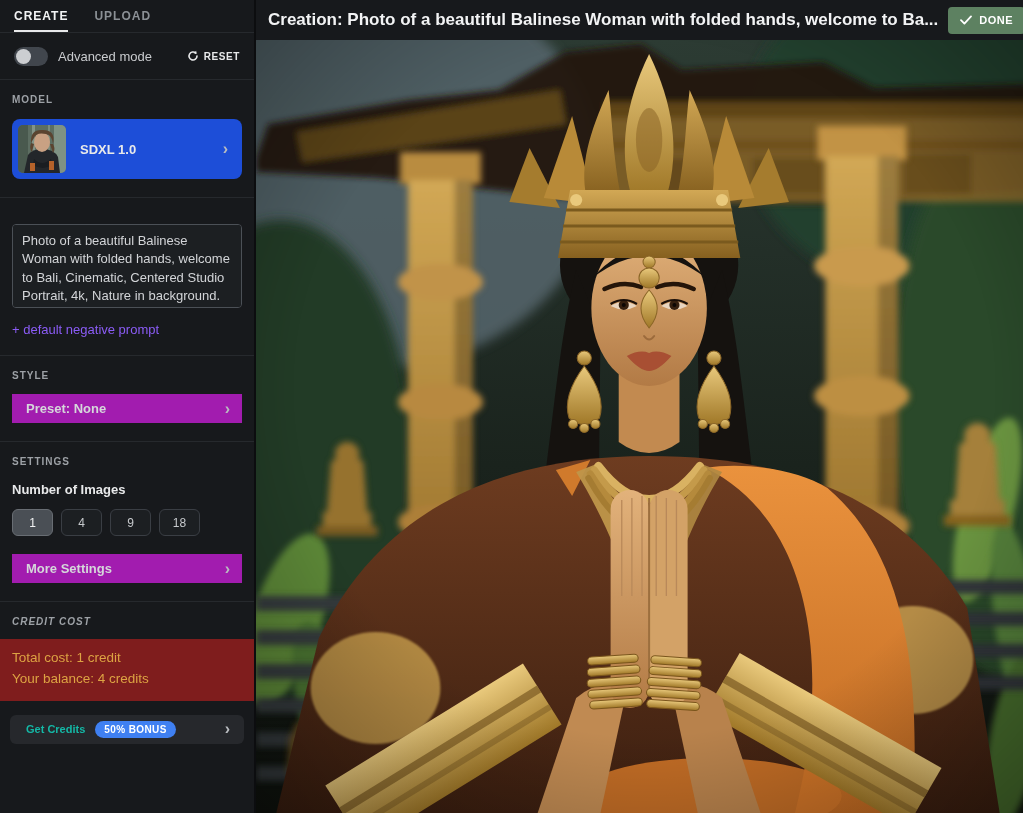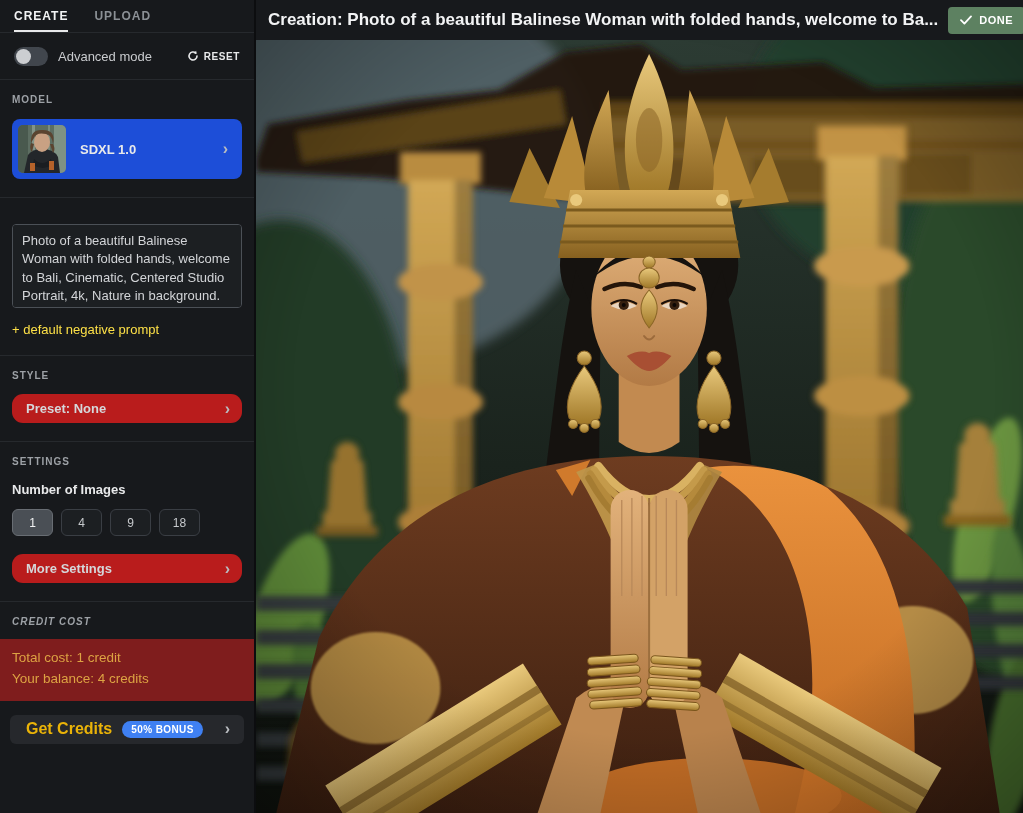--- a/index.html
+++ b/index.html
@@ -34,38 +34,38 @@
   .model-thumb { width:48px; height:48px; border-radius:5px; overflow:hidden; flex:none; }
   .model-name { font-size:13px; font-weight:bold; color:#e8e9ea; flex:1; }
   .chev { color:#b9bcc0; font-size:16px; line-height:1; padding-right:8px; font-weight:bold; }
   .prompt-head { display:flex; align-items:center; gap:7px; }
   .help-dot { width:15px; height:15px; border-radius:50%; background:#595e64; color:#1a1c1f;
     font-size:10px; font-weight:bold; display:flex; align-items:center; justify-content:center; }
   .shuffle { margin-left:auto; cursor:pointer; display:flex; }
   .prompt-box { margin-top:12px; width:100%; height:84px; background:#1c1f22;
     border:1px solid #4b5056; border-radius:4px; color:#d3d5d8; font-size:13px;
     line-height:1.42; padding:7px 9px; resize:none; font-family:inherit; outline:none; }
-  .neg-link { margin-top:10px; font-size:13px; color:#fde047; cursor:pointer; }
-  .row-btn { margin-top:13px; background:#b91c1c; border-radius:11px; height:29px;
+  .neg-link { margin-top:10px; font-size:13px; color:#8b5cf6; cursor:pointer; }
+  .row-btn { margin-top:13px; background:#a21caf; border-radius:0; height:29px;
     display:flex; align-items:center; padding:0 4px 0 14px; cursor:pointer; }
   .row-btn .lbl { font-size:13px; font-weight:bold; color:#d5d7da; flex:1; }
   .num-label { font-size:13px; font-weight:bold; color:#e8e9ea; margin-top:15px; }
   .num-row { display:flex; gap:8px; margin-top:12px; }
   .num-btn { width:41px; height:27px; border-radius:6px; border:1px solid #3a3e44;
     background:#1c1f22; color:#c6c9cc; font-size:12px; display:flex; align-items:center;
     justify-content:center; cursor:pointer; }
   .num-btn.selected { background:#4a4f55; border-color:#686d73; color:#f0f1f2; }
   .more-btn { margin-top:18px; }
   .credit-section { padding:14px 0 0 0; }
   .credit-section .sec-label { padding:0 12px;font-style:italic; }
   .credit-banner { margin-top:12px; background:#7f1d1d; padding:9px 12px 11px 12px; }
   .credit-line { font-size:13.5px; color:#dda343; line-height:1.55; }
   .get-credits { margin:14px 10px 0 10px; background:#26282c; border-radius:6px; height:29px;
     display:flex; align-items:center; gap:10px; padding:0 6px 0 16px; cursor:pointer; }
-  .get-credits .lbl { font-size:16px; font-weight:bold; color:#eab308; }
+  .get-credits .lbl { font-size:11px; font-weight:bold; color:#14b8a6; }
   .bonus-pill { background:#3f80f2; color:#fff; font-size:10px; font-weight:bold;
     letter-spacing:.4px; border-radius:9px; padding:3px 9px; }
   .get-credits .chev { margin-left:auto; }
 
   
   .main { flex:1; display:flex; flex-direction:column; background:#101113; }
   .topbar { height:40px; background:#17191c; display:flex; align-items:center;
     padding:0 8px 0 12px; gap:10px; }
   .title { color:#f2f3f4; font-size:17px; font-weight:bold; white-space:nowrap;
     overflow:hidden; flex:1; }

